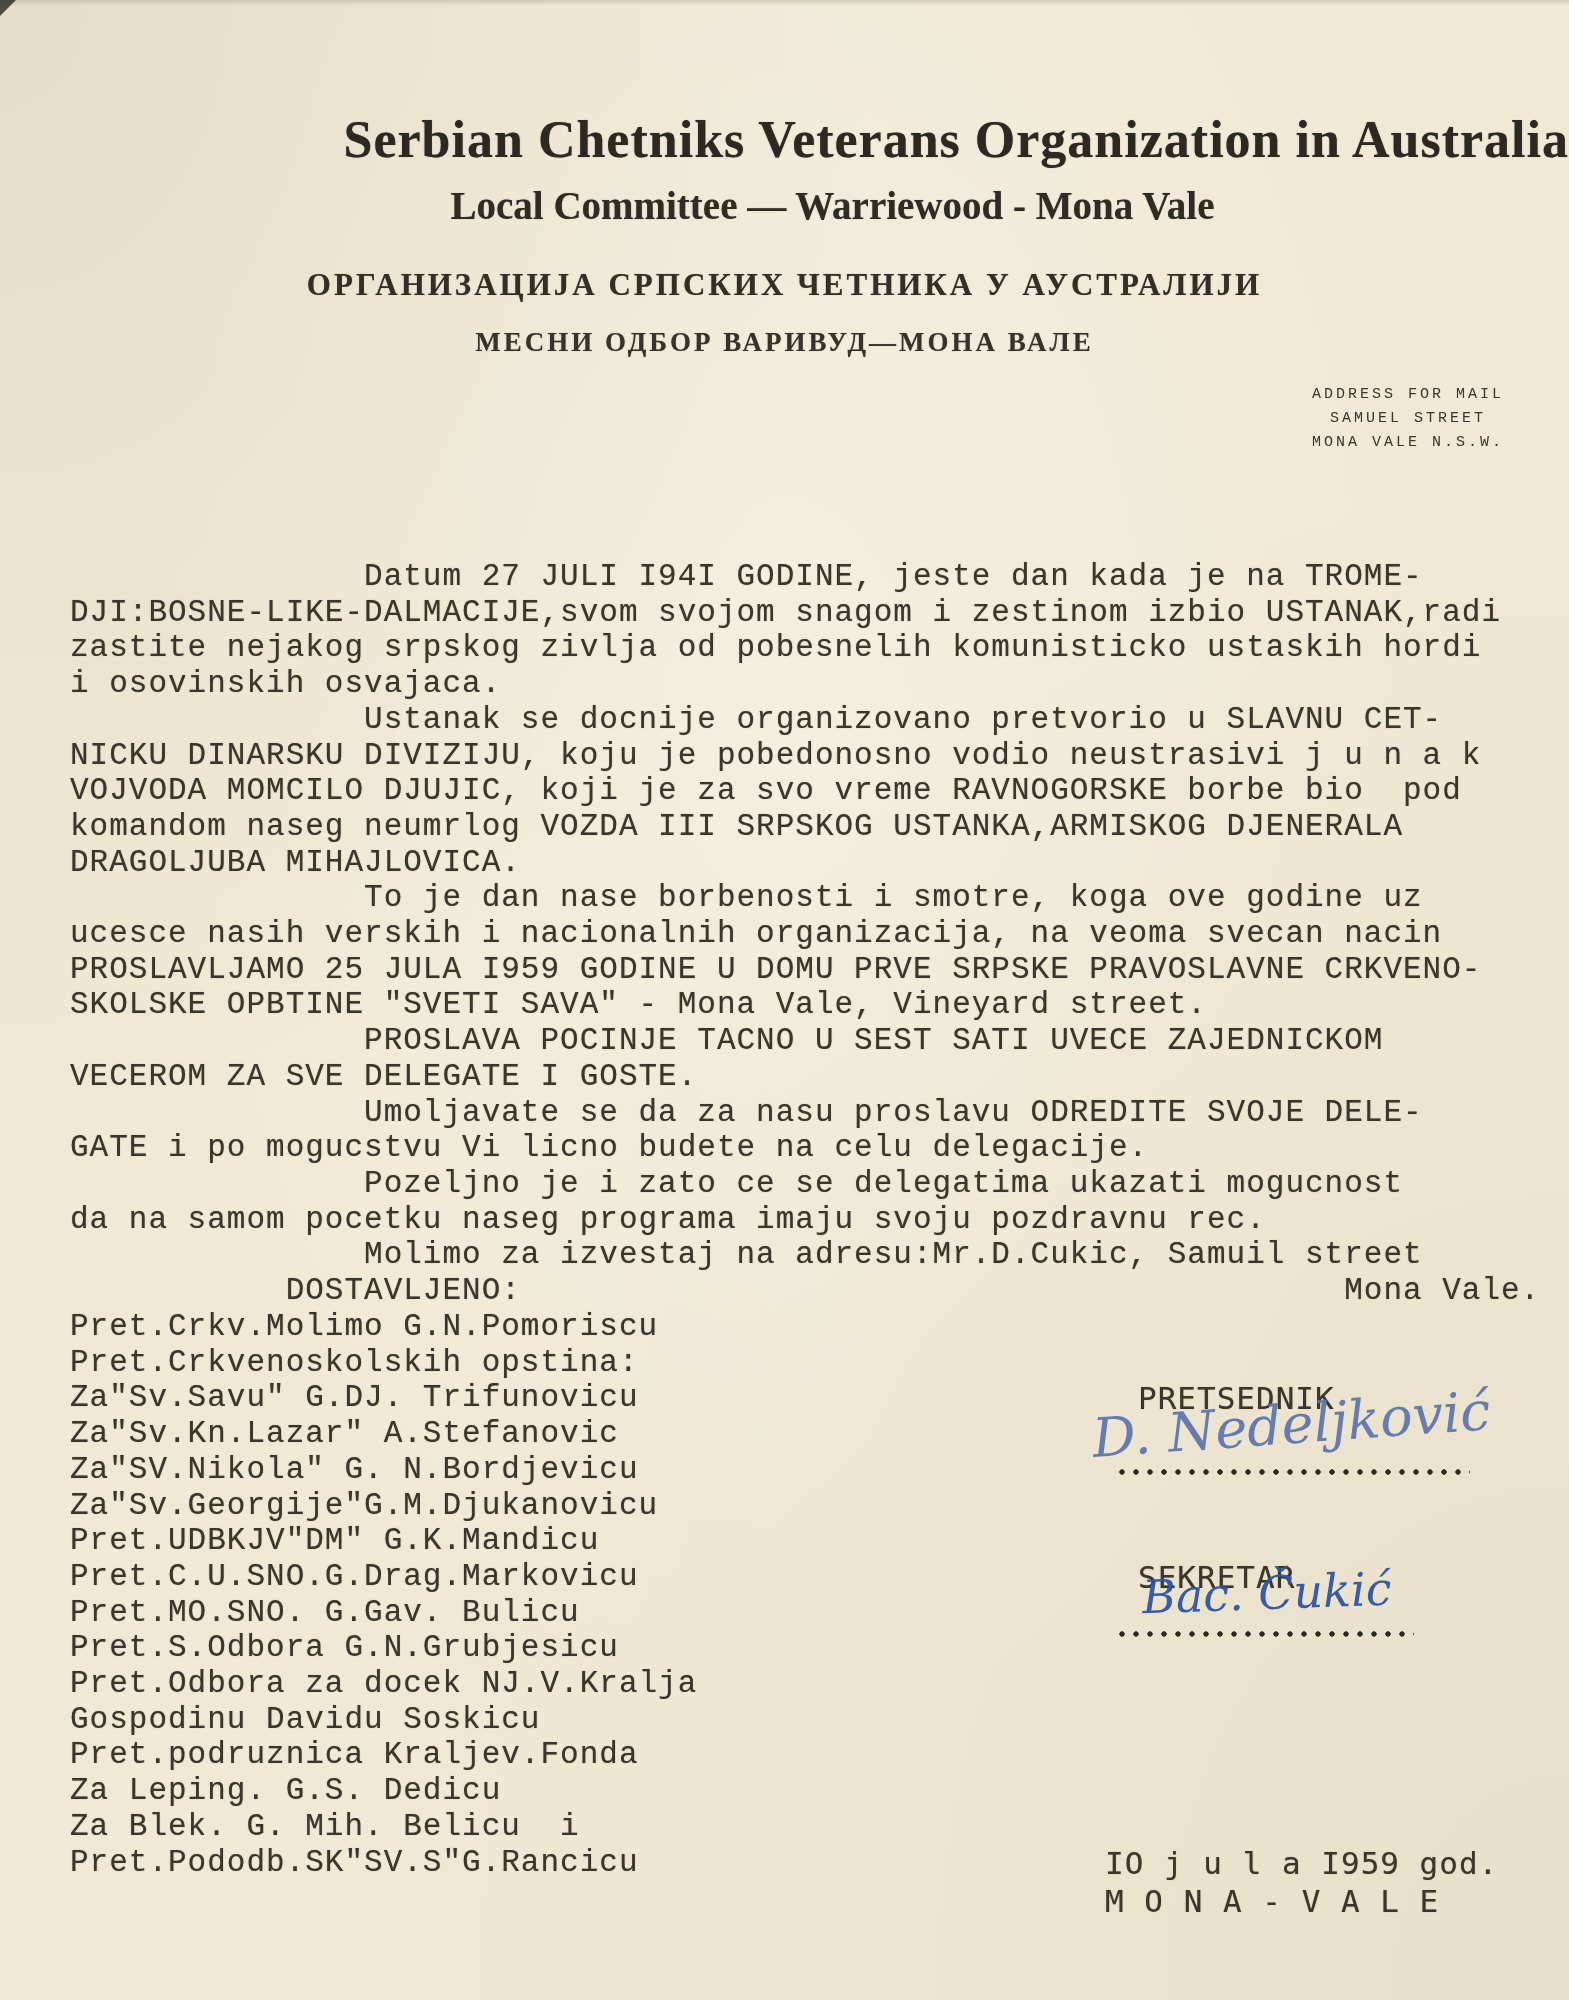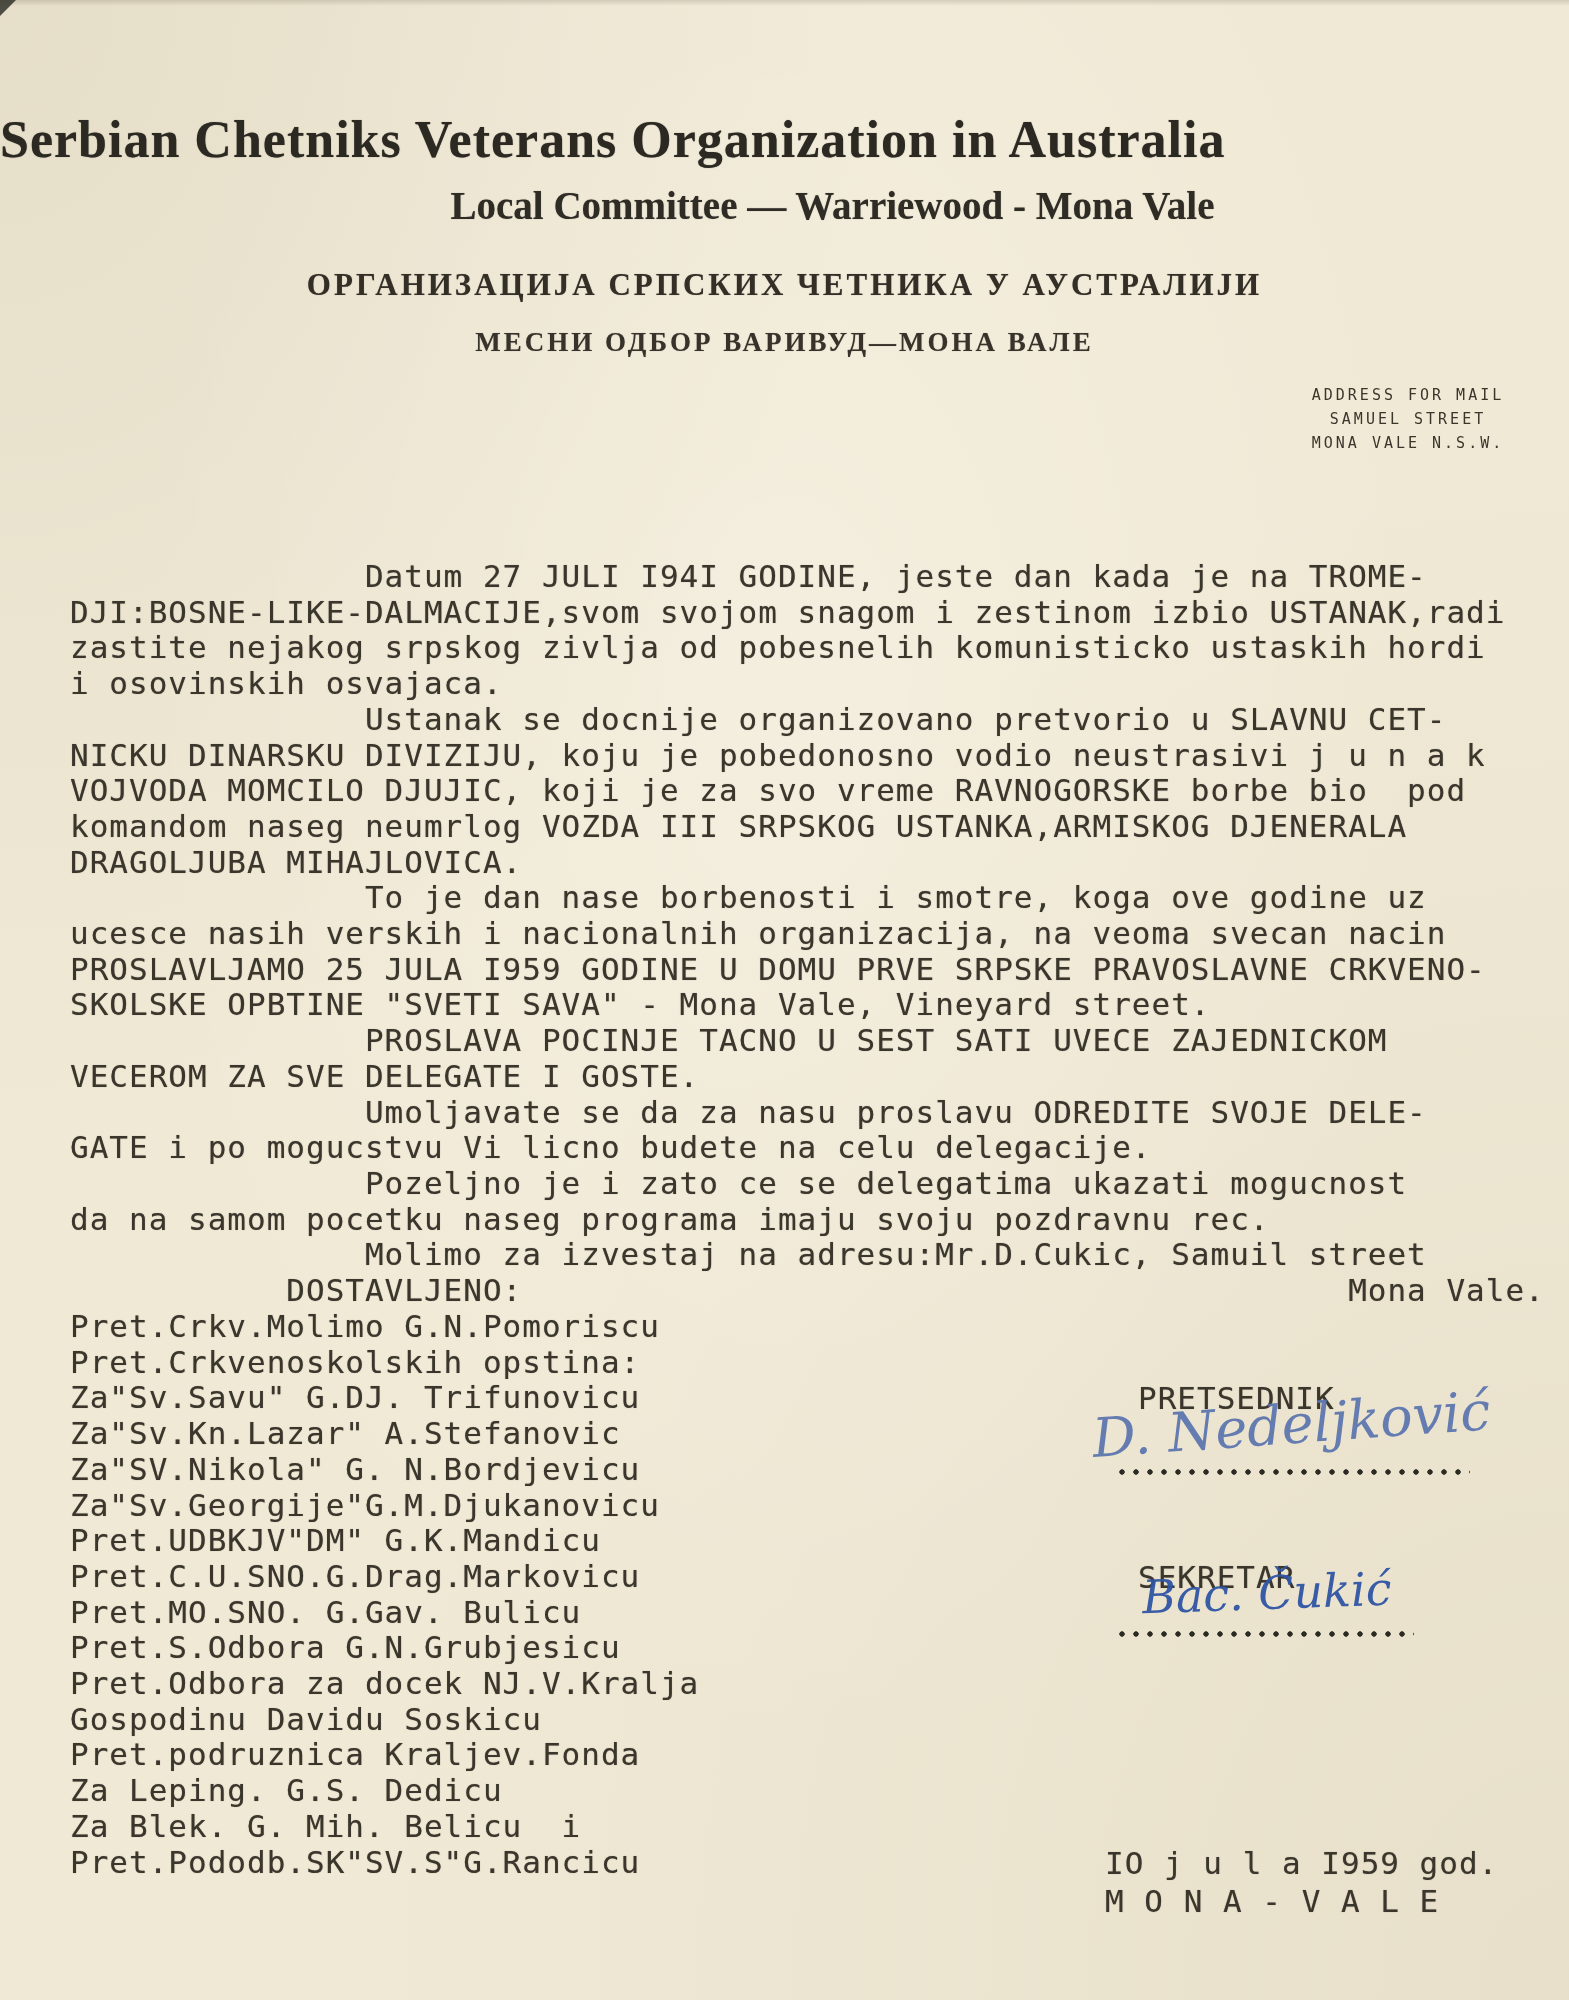--- a/index.html
+++ b/index.html
@@ -20,21 +20,21 @@
     border-top:16px solid #33322c;
     border-right:16px solid transparent;
     opacity:.85;
   }
   .edge-shade{
     position:absolute;top:0;left:0;right:0;height:6px;
     background:linear-gradient(180deg, rgba(80,70,50,.18), rgba(0,0,0,0));
   }
   .title{
     position:absolute;top:110px;left:0;width:100%;
-    text-align:left;
+    text-align:right;
     font-weight:700;font-size:52px;letter-spacing:1px;
     color:#2c2922;
     text-shadow:0 0 1px rgba(44,41,34,.55);
   }
   .subtitle{
     position:absolute;top:183px;left:0;width:100%;
     text-align:center;
     font-weight:700;font-size:39px;
     color:#2f2c25;
     text-shadow:0 0 1px rgba(44,41,34,.45);
@@ -63,21 +63,21 @@
   }
   .typed, .tline{
     font-family:"DejaVu Sans Mono", monospace;
     color:#3a362c;
   }
   .typed{
     position:absolute;
     font-size:31px;letter-spacing:1px;line-height:35.7px;
     text-shadow:0 0 1px rgba(58,54,44,.45);
   }
-  .tline{white-space:pre;}
+  .tline{white-space:pre;font-family:Liberation Mono, monospace;}
   .body{top:559px;left:70px;}
   .dist{top:1309px;left:70px;}
   .label{line-height:36px;margin-left:15px;}
   .pres{top:1380px;left:1123px;}
   .sekr{top:1559px;left:1123px;}
   .date1{top:1846px;left:1105px;}
   .date2{top:1884px;left:1105px;}
   .sig{
     position:absolute;
     font-family:"DejaVu Serif", serif;

